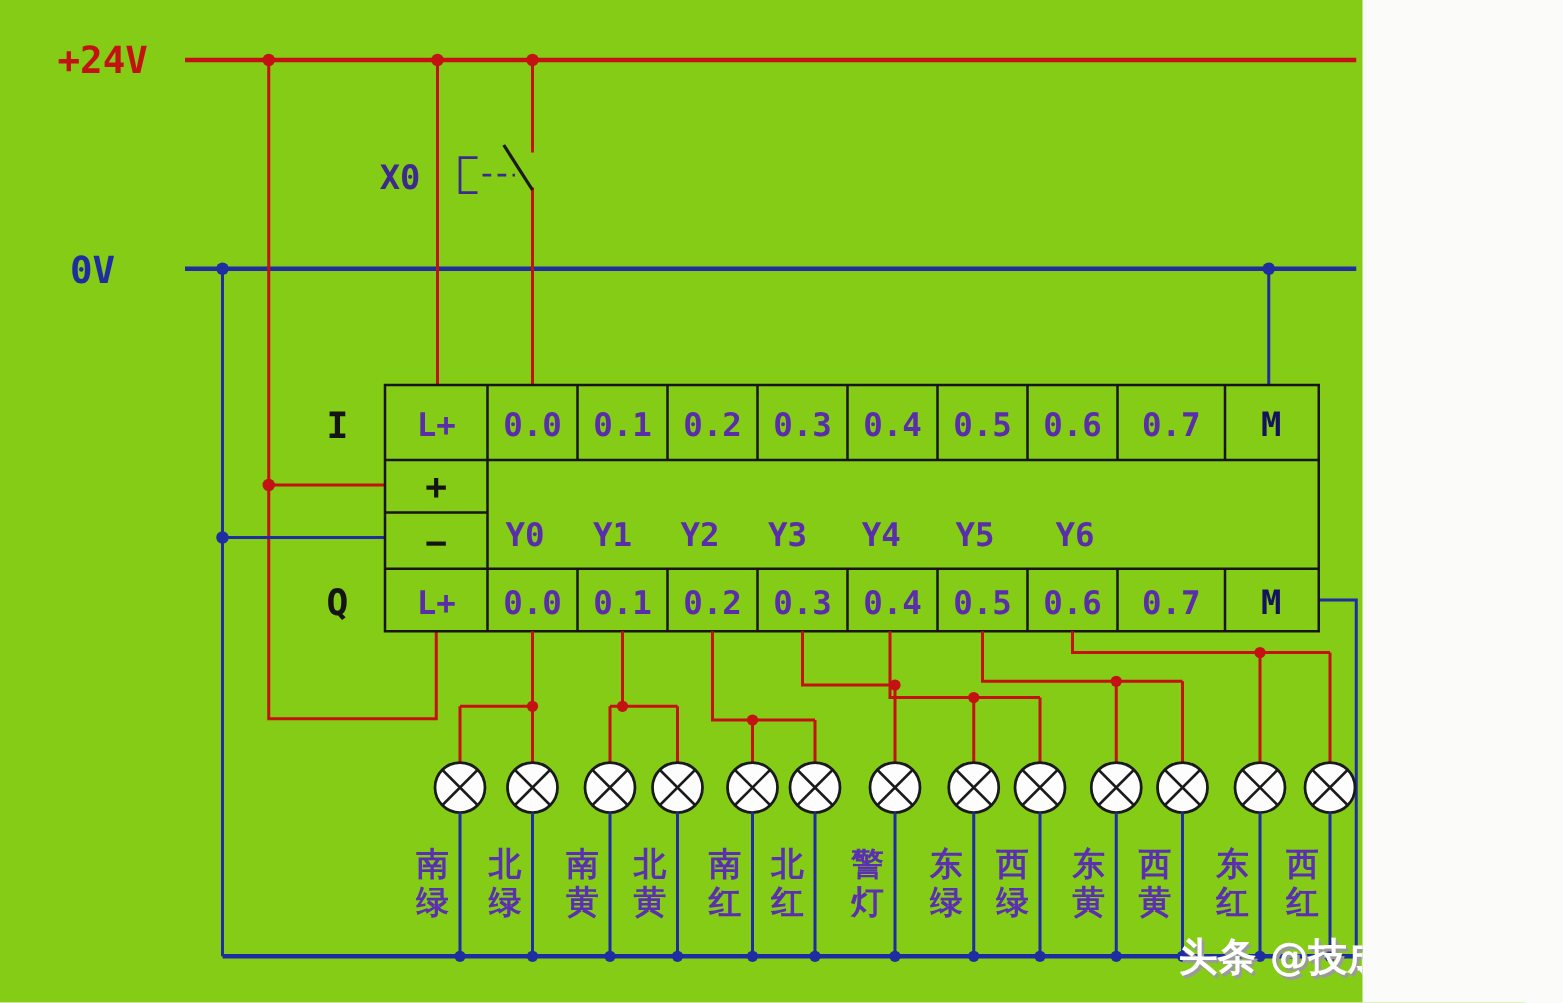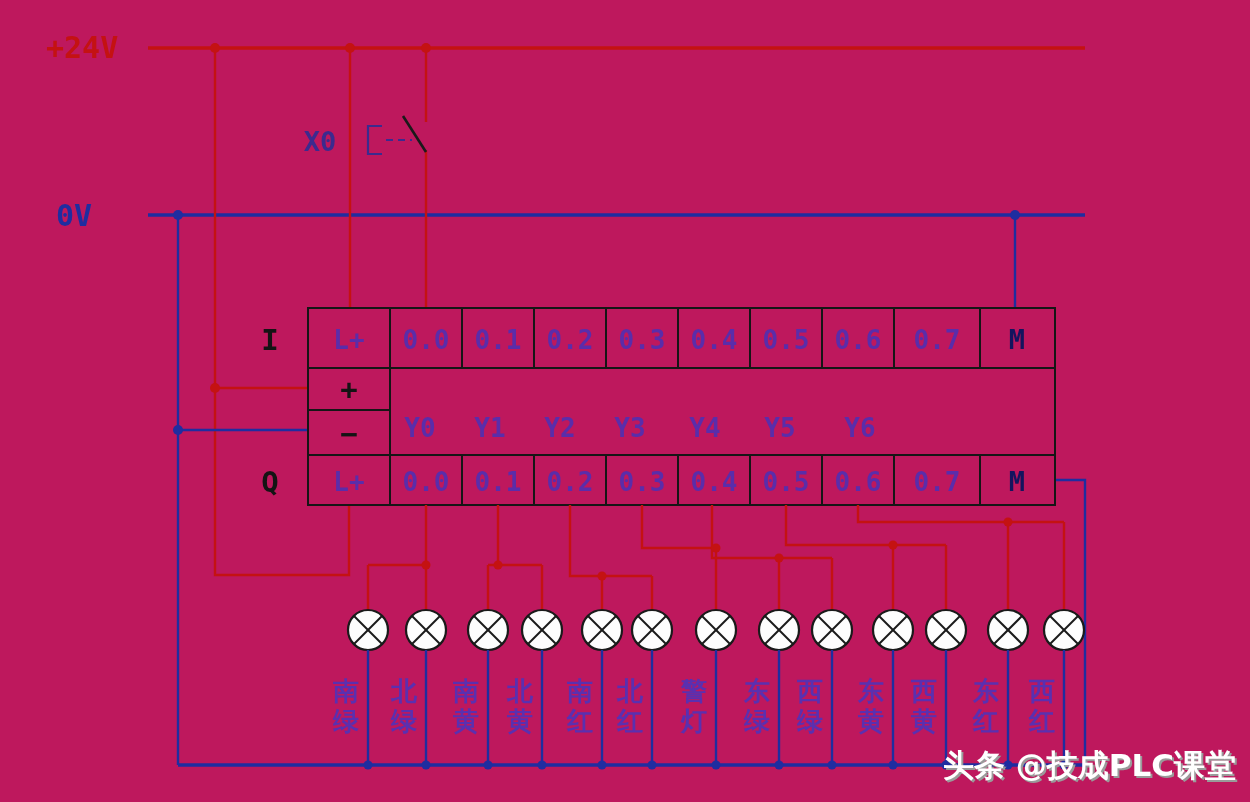--- a/index.html
+++ b/index.html
@@ -1,16 +1,16 @@
 <!DOCTYPE html>
 <html><head>
 <meta charset="utf-8">
 <style>
   html,body{margin:0;padding:0;background:#fbfbfa;}
-  .stage{width:1250px;height:802px;position:relative;background:#be185d;overflow:hidden;}
+  .stage{width:1090px;height:802px;position:relative;background:#84cc16;overflow:hidden;}
   svg{display:block;}
   svg text{font-family:"DejaVu Sans Mono","Liberation Mono",monospace;font-weight:bold;}
   .rail-red{stroke:#c41212;stroke-width:3.5;fill:none;}
   .rail-blue{stroke:#1f2da0;stroke-width:3.5;fill:none;}
   .wire-red{stroke:#c41212;stroke-width:2.4;fill:none;}
   .wire-blue{stroke:#1f2da0;stroke-width:2.4;fill:none;}
   .grid{stroke:#161616;stroke-width:2;fill:none;}
   .lamp{stroke:#1a1a1a;stroke-width:2.2;fill:#fdfdfd;}
   .lampx{stroke:#1a1a1a;stroke-width:2;}
   .blade{stroke:#1a1a1a;stroke-width:2.6;}

